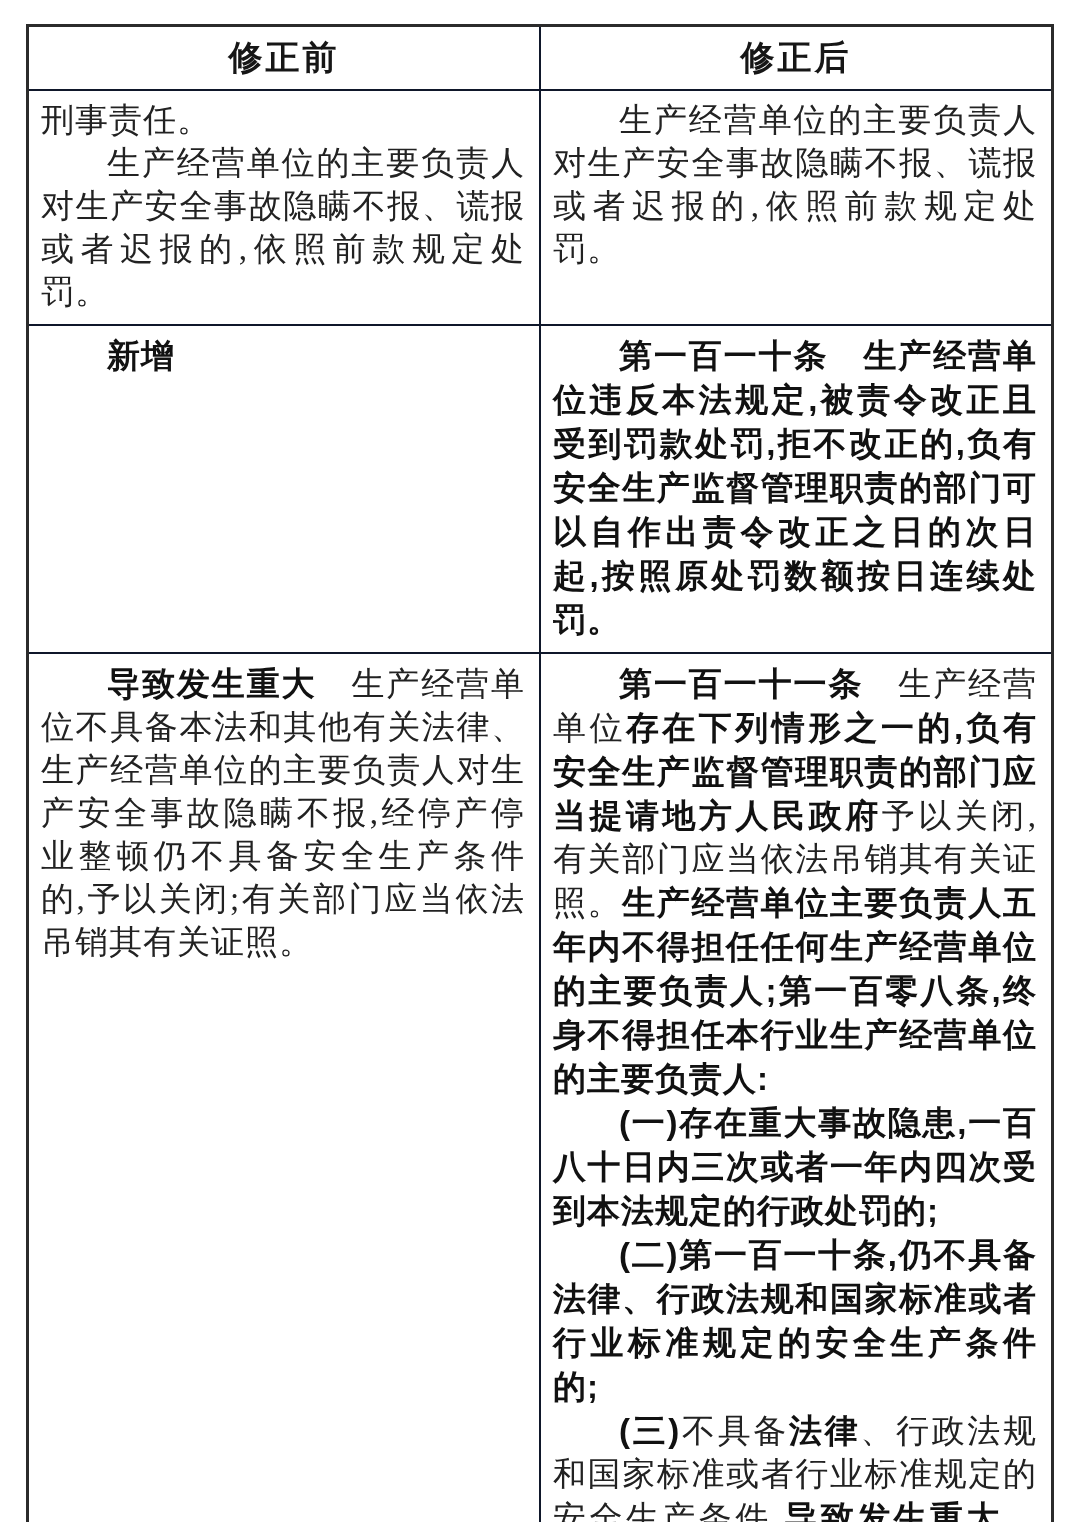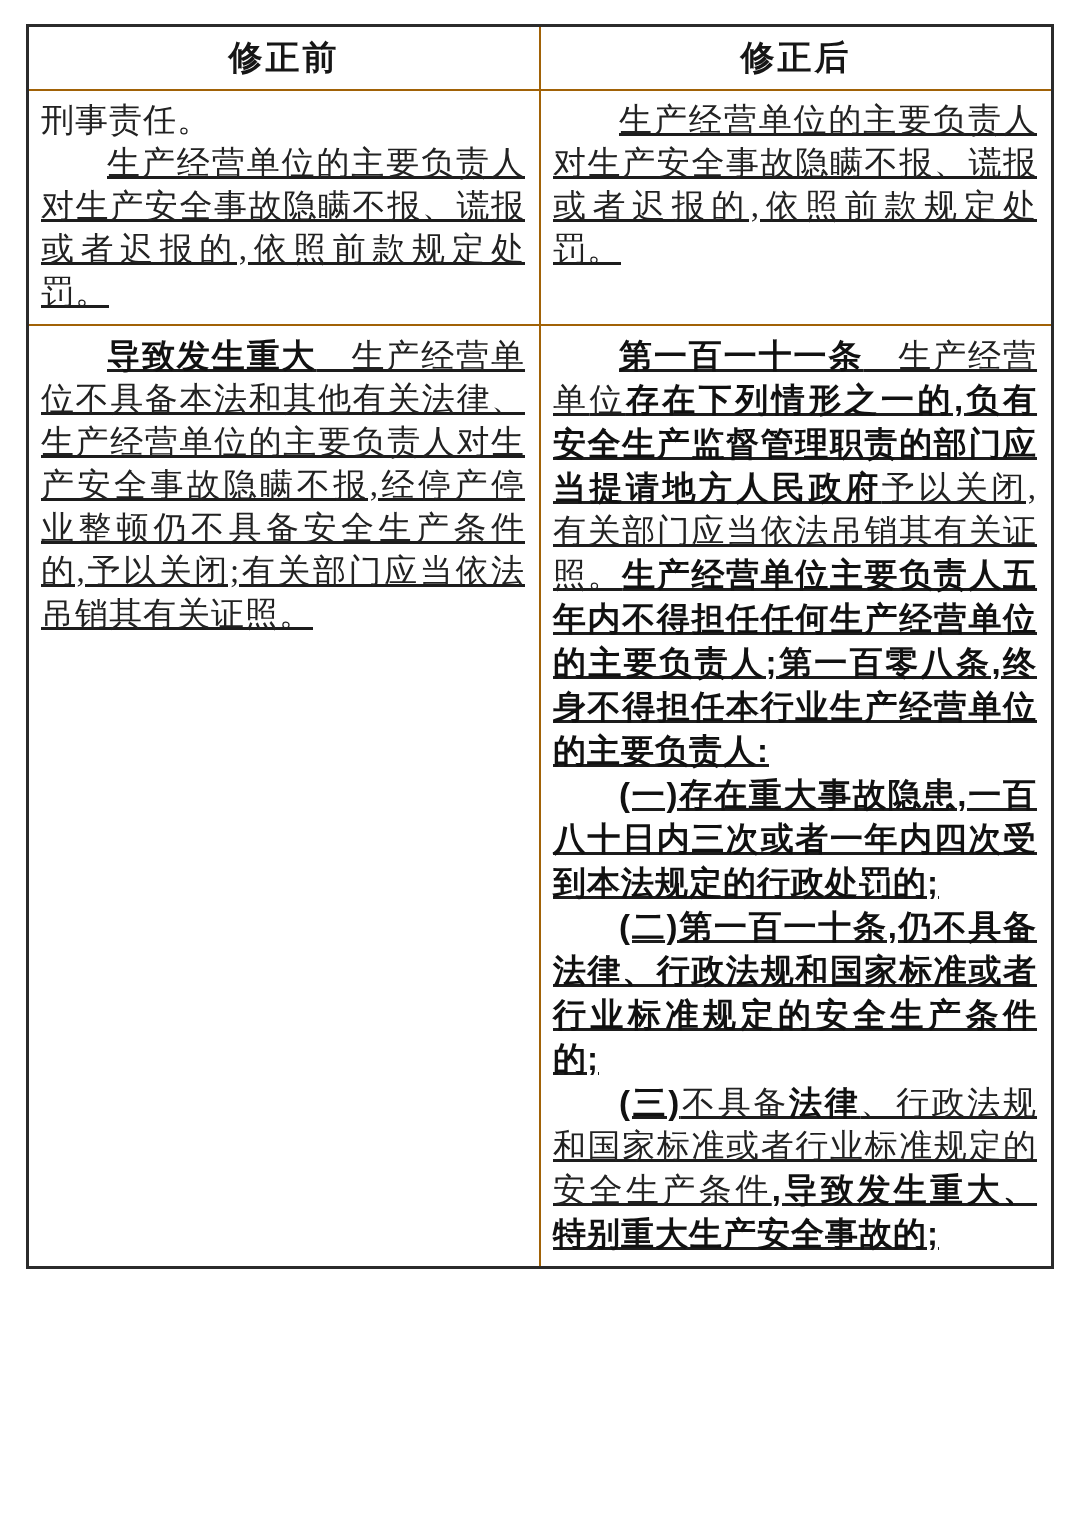--- a/index.html
+++ b/index.html
@@ -20,21 +20,21 @@
     top: 24px;
     width: 1028px;
   }
   table.cmp {
     width: 100%;
     border-collapse: collapse;
     table-layout: fixed;
     border: 3px solid #2b2b2b;
   }
   table.cmp th, table.cmp td {
-    border: 2px solid #a16207;
+    border: 2px solid #0f172a;
     vertical-align: top;
     box-sizing: border-box;
   }
   table.cmp th {
     height: 64px;
     vertical-align: middle;
     text-align: center;
     font-family: "Liberation Sans", sans-serif;
     font-weight: 700;
     font-size: 34px;
@@ -47,21 +47,21 @@
     line-height: 43px;
     letter-spacing: 1px;
   }
   tr.row-0 td { height: 198px; }
   tr.row-1 td { height: 278px; }
   tr.row-2 td { height: 938px; }
   td p {
     margin: 0;
     text-align: justify;
   }
-  td p.indent { text-indent: 2em; text-decoration: underline; }
+  td p.indent { text-indent: 2em; }
   td p.no-indent { text-indent: 0; }
   span.r {
     font-family: "Liberation Serif", serif;
     font-weight: 400;
     color: #222222;
   }
   span.b {
     font-family: "Liberation Sans", sans-serif;
     font-weight: 700;
     color: #111111;
@@ -81,20 +81,28 @@
     <tbody id="table-body">
         <tr class="row-0">
           <td>
             <p class="no-indent"><span class="r">刑事责任。</span></p>
             <p class="indent"><span class="r">生产经营单位的主要负责人对生产安全事故隐瞒不报、谎报或者迟报的,依照前款规定处罚。</span></p>
           </td>
           <td>
             <p class="indent"><span class="r">生产经营单位的主要负责人对生产安全事故隐瞒不报、谎报或者迟报的,依照前款规定处罚。</span></p>
           </td>
         </tr>
+        <tr class="row-1">
+          <td>
+            <p class="indent"><span class="b">新增</span></p>
+          </td>
+          <td>
+            <p class="indent"><span class="b">第一百一十条</span><span class="b">　</span><span class="b">生产经营单位违反本法规定,被责令改正且受到罚款处罚,拒不改正的,负有安全生产监督管理职责的部门可以自作出责令改正之日的次日起,按照原处罚数额按日连续处罚。</span></p>
+          </td>
+        </tr>
         <tr class="row-2">
           <td>
             <p class="indent"><span class="b">导致发生重大</span><span class="r">　生产经营单位不具备本法和其他有关法律、生产经营单位的主要负责人对生产安全事故隐瞒不报,经停产停业整顿仍不具备安全生产条件的,予以关闭;有关部门应当依法吊销其有关证照。</span></p>
           </td>
           <td>
             <p class="indent"><span class="b">第一百一十一条</span><span class="r">　生产经营单</span><span class="r">位</span><span class="b">存在下列情形之一的,负有安全生产监督管理职责的部门应当提请地方人民政府</span><span class="r">予以关闭,有关部门应当依法吊销其有关证照。</span><span class="b">生产经营单位主要负责人五年内不得担任任何生产经营单位的主要负责人;第一百零八条,终身不得担任本行业生产经营单位的主要负责人:</span></p>
             <p class="indent"><span class="b">(一)存在重大事故隐患,一百八十日内三次或者一年内四次受到本法规定的行政处罚的;</span></p>
             <p class="indent"><span class="b">(二)第一百一十条,仍不具备法律、行政法规和国家标准或者行业标准规定的安全生产条件的;</span></p>
             <p class="indent"><span class="b">(三)</span><span class="r">不具备</span><span class="b">法律</span><span class="r">、行政法规和国家标准或者行业标准规定的安全生产条件</span><span class="b">,导致发生重大、特别重大生产安全事故的;</span></p>
           </td>

